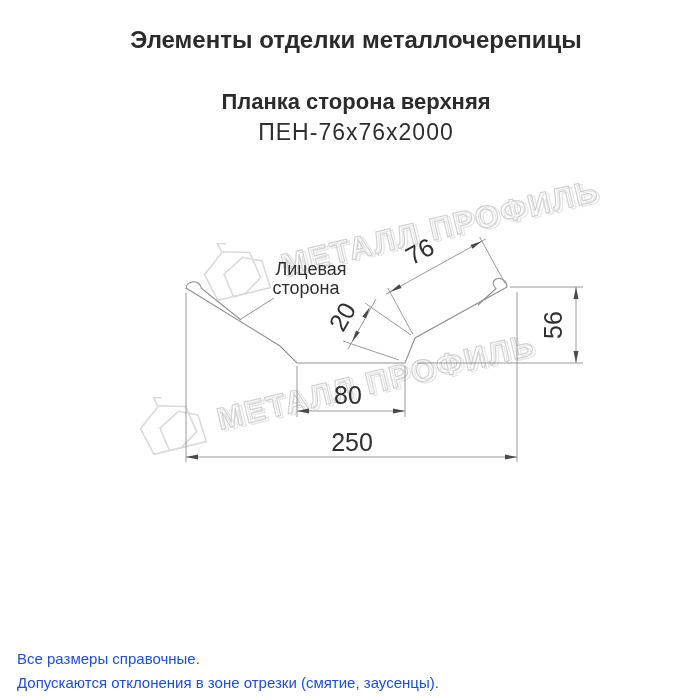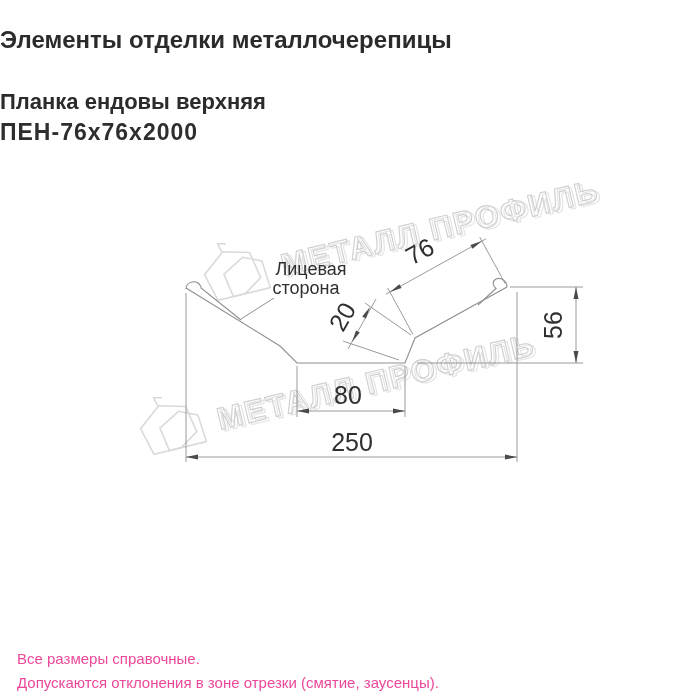--- a/index.html
+++ b/index.html
@@ -1,39 +1,39 @@
 <!DOCTYPE html>
 <html><head>
 <meta charset="utf-8">
 <style>
   html,body{margin:0;padding:0;background:#fff;}
   .page{
     position:relative;width:700px;height:700px;background:#ffffff;
     font-family:"Liberation Sans", sans-serif;color:#2b2b2b;overflow:hidden;
   }
-  .hdr{position:absolute;left:0;right:0;text-align:left;white-space:nowrap;}
+  .hdr{position:absolute;left:12px;right:0;text-align:center;white-space:nowrap;}
   .title{top:26px;font-size:24px;font-weight:bold;color:#2b2b2b;}
   .subtitle{top:89px;font-size:22px;font-weight:bold;color:#2b2b2b;}
-  .product-code{top:119px;font-size:23px;font-weight:bold;letter-spacing:1px;color:#2e2e2e;}
-  .footer{position:absolute;left:17px;font-size:15px;color:#ec4899;white-space:nowrap;}
+  .product-code{top:119px;font-size:23px;font-weight:normal;letter-spacing:1px;color:#2e2e2e;}
+  .footer{position:absolute;left:17px;font-size:15px;color:#1d4ed8;white-space:nowrap;}
   .f1{top:650px;}
   .f2{top:668px;margin-top:6px;}
   svg{position:absolute;left:0;top:0;}
   svg text{font-family:"Liberation Sans", sans-serif;}
   .dimtxt{font-size:25px;fill:#2f2f2f;}
   .lbltxt{font-size:18px;fill:#2f2f2f;}
   .wmtext{font-size:31px;font-weight:bold;letter-spacing:2px;}
 </style>
 </head>
 <body>
 
 <div class="page">
 
   <div class="hdr title">Элементы отделки металлочерепицы</div>
-  <div class="hdr subtitle">Планка ендовы верхняя</div>
+  <div class="hdr subtitle">Планка сторона верхняя</div>
   <div class="hdr product-code">ПЕН-76х76х2000</div>
 
   <svg width="700" height="700" viewBox="0 0 700 700">
 
     <g>
       <g transform="translate(196,252) rotate(-13.5)">
         <g fill="none" stroke="#dadada" stroke-width="1.6">
           <path d="M10,52 L3,24 L26,6 L52,13 L57,40 L38,52 Z"></path>
           <path d="M26,52 L22,28 L44,16 L62,24 L64,52 Z"></path>
           <path d="M25,6 L23,-3 L31,-1"></path>

